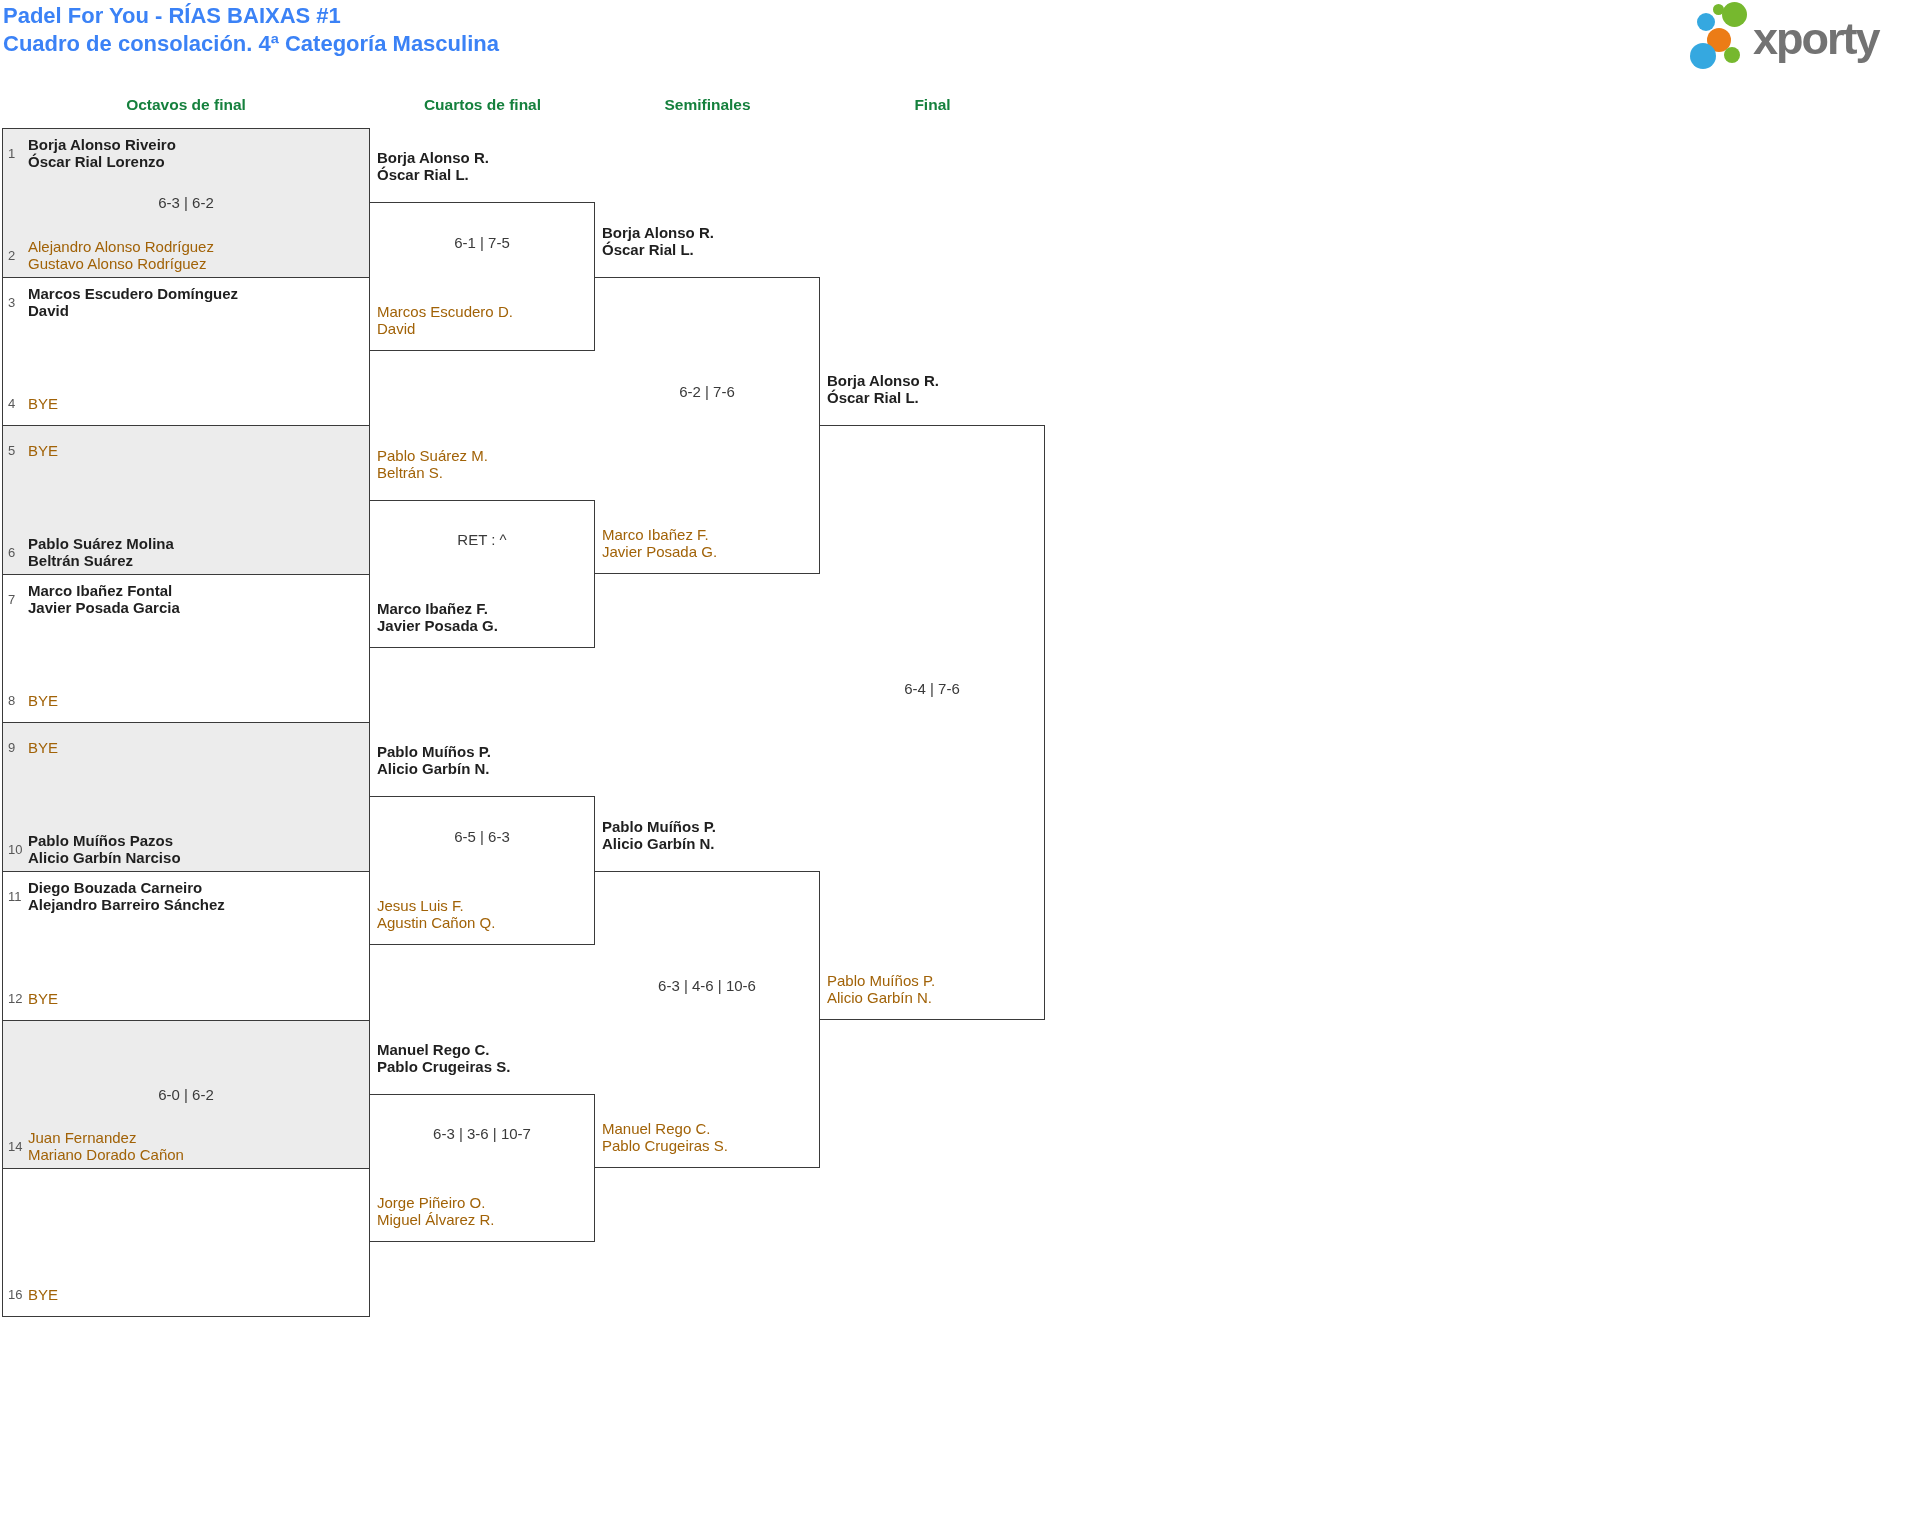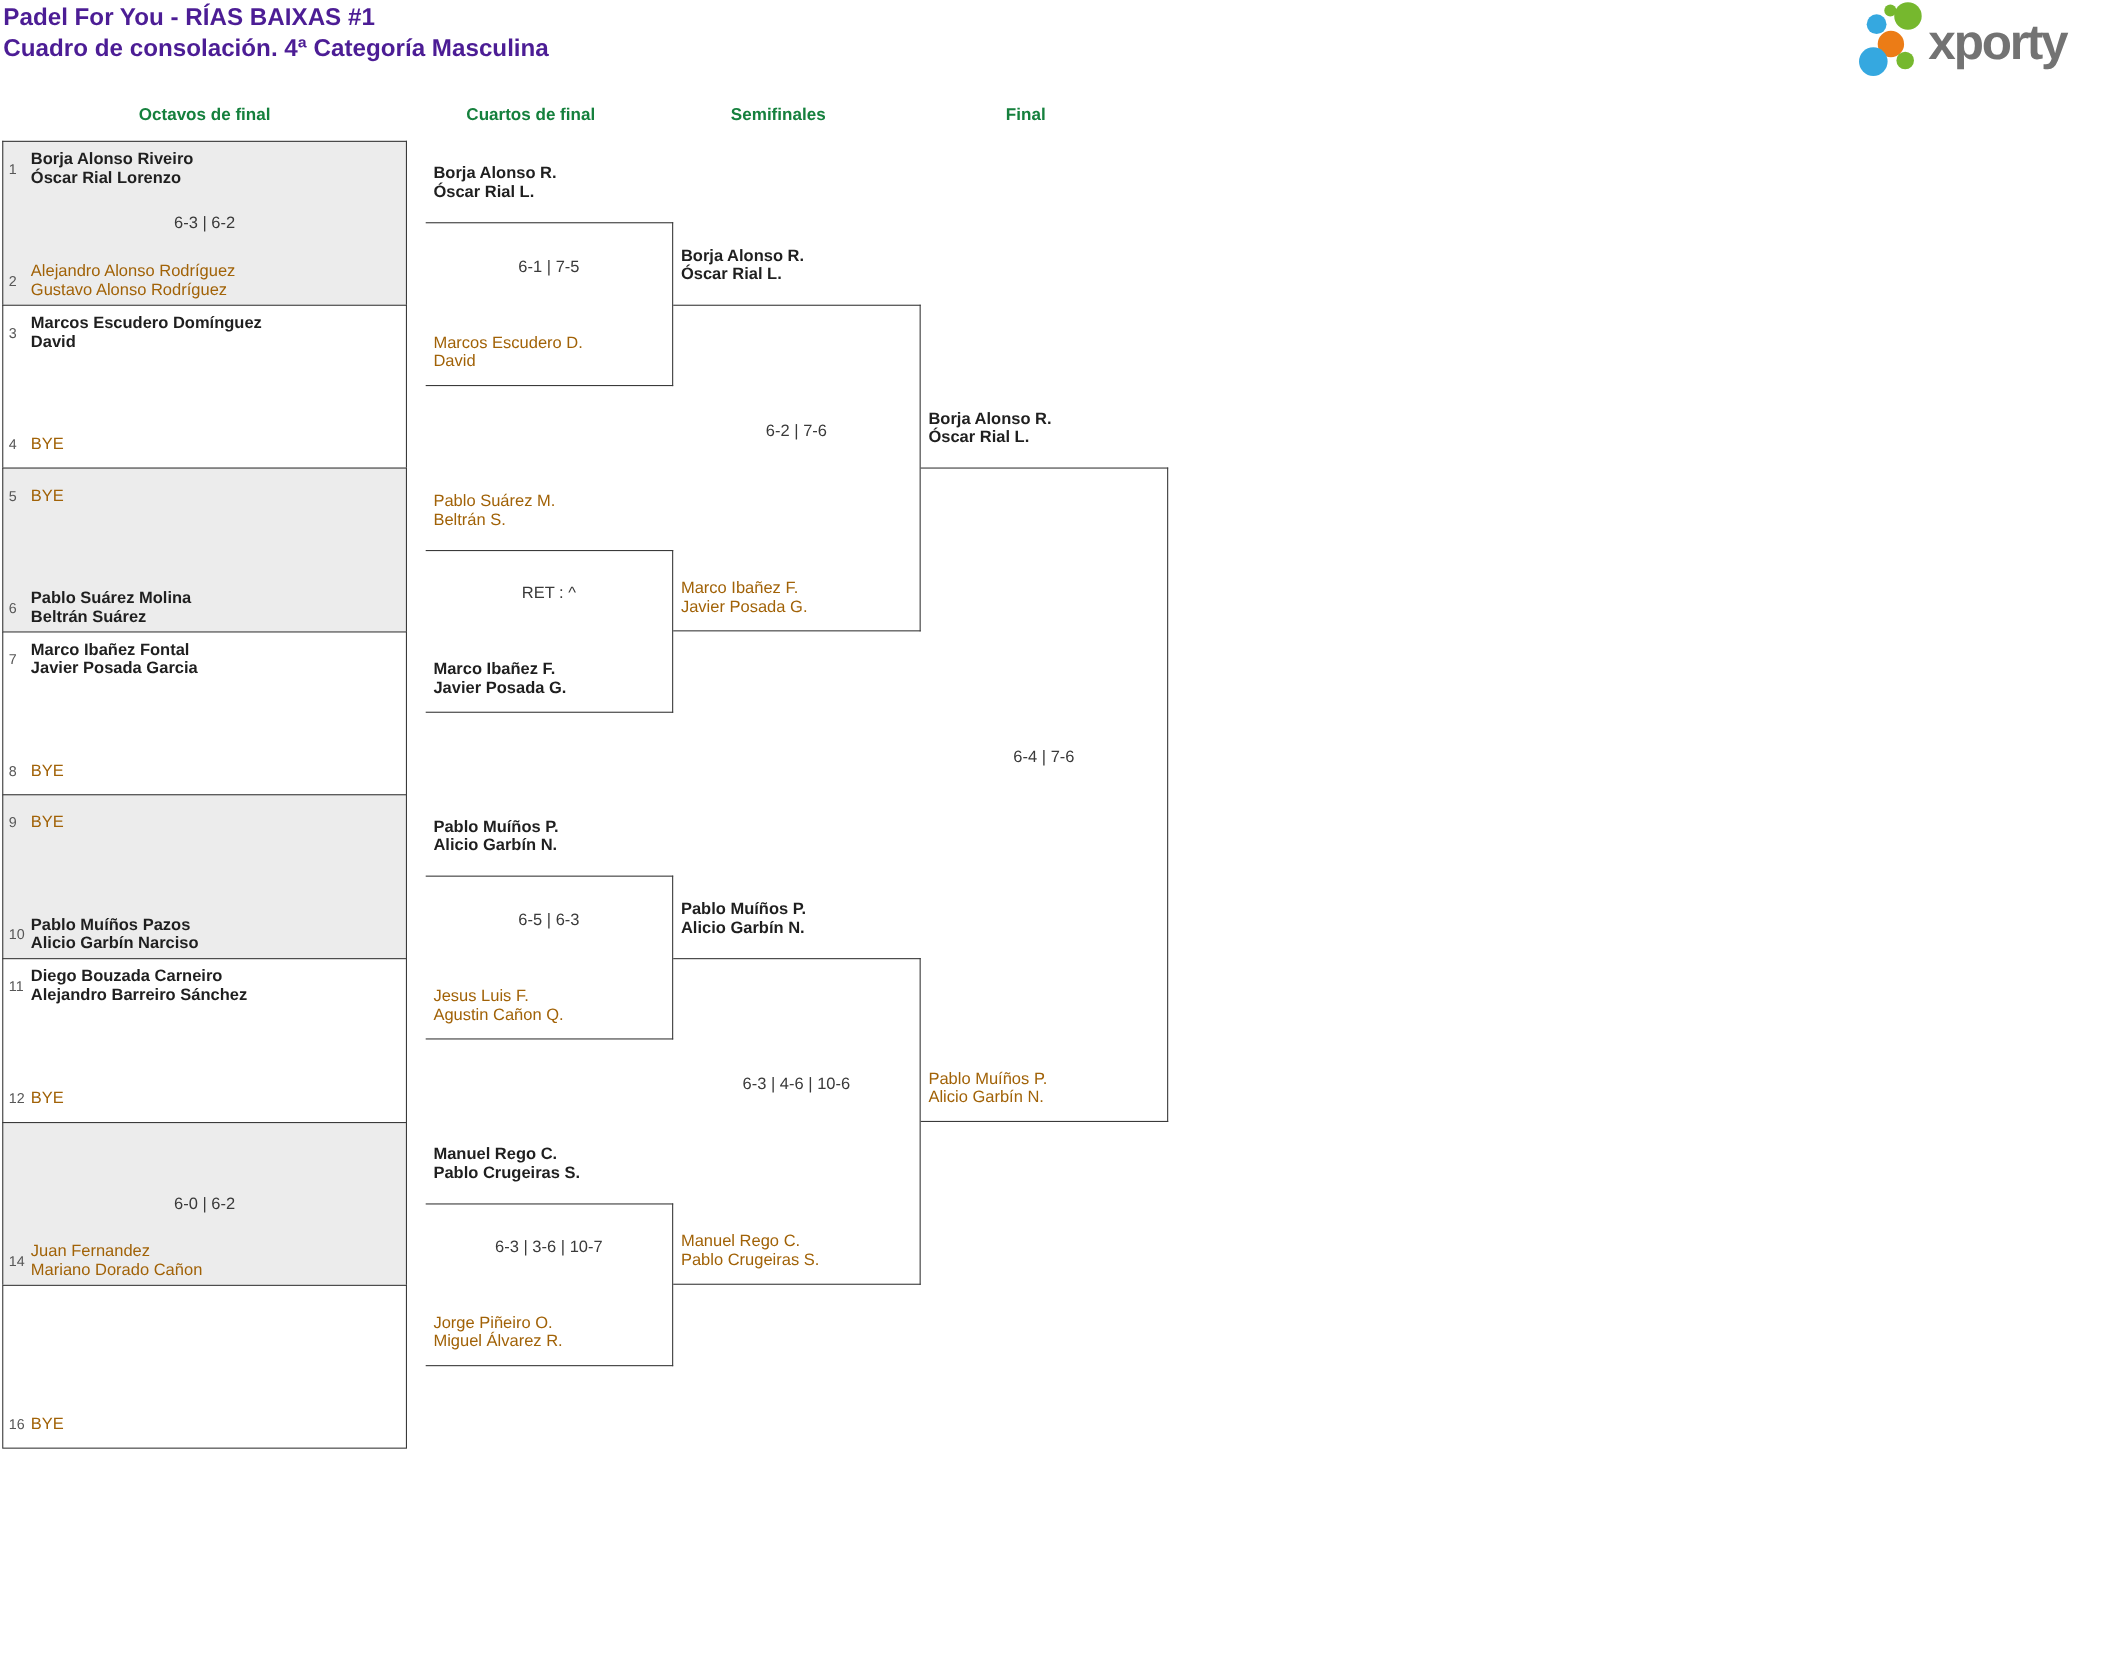--- a/index.html
+++ b/index.html
@@ -3,32 +3,32 @@
 <meta charset="utf-8">
 <style>
   html,body { margin:0; padding:0; }
   body {
     width:1920px; height:1525px; background:#ffffff; position:relative;
     font-family:"Liberation Sans", sans-serif; color:#1f1f1f;
     overflow:hidden;
   }
   .page-head { position:absolute; left:3px; top:2px; }
   .page-head .t1, .page-head .t2 {
-    font-size:22px; font-weight:bold; line-height:27.5px; color:#4c1d95; white-space:nowrap;
+    font-size:22px; font-weight:bold; line-height:27.5px; color:#3b82f6; white-space:nowrap;
   }
   .round-header {
     position:absolute; top:96px; text-align:center;
     font-size:15.5px; font-weight:bold; color:#15803d;
   }
   
   .m { position:absolute; box-sizing:border-box; }
   .m.r1 { left:2px; width:368px; border:1px solid #3a3a3a; border-bottom:none; }
   .m.r1.last { border-bottom:1px solid #3a3a3a; }
   .m.shaded { background:#ececec; }
-  .m.r2 { width:225px; border:1px solid #3a3a3a; border-left:none; background:transparent;margin-left:17px; }
+  .m.r2 { width:225px; border:1px solid #3a3a3a; border-left:none; background:transparent; }
   .slot { position:absolute; left:0; right:0; height:36px; display:flex; align-items:center; }
   .slot.top { top:6px; }
   .slot.bot { bottom:4px; }
   .num { flex:none; width:20px; padding-left:5px; font-size:13px; color:#575757; }
   .names { min-width:0; }
   .nl { font-size:15px; line-height:17px; color:#a16207; white-space:nowrap; }
   .nl.win { font-weight:bold; color:#1f1f1f; }
   .score1 {
     position:absolute; left:0; right:0; top:50%; margin-top:-9px;
     text-align:center; font-size:15px; color:#3a3a3a;

